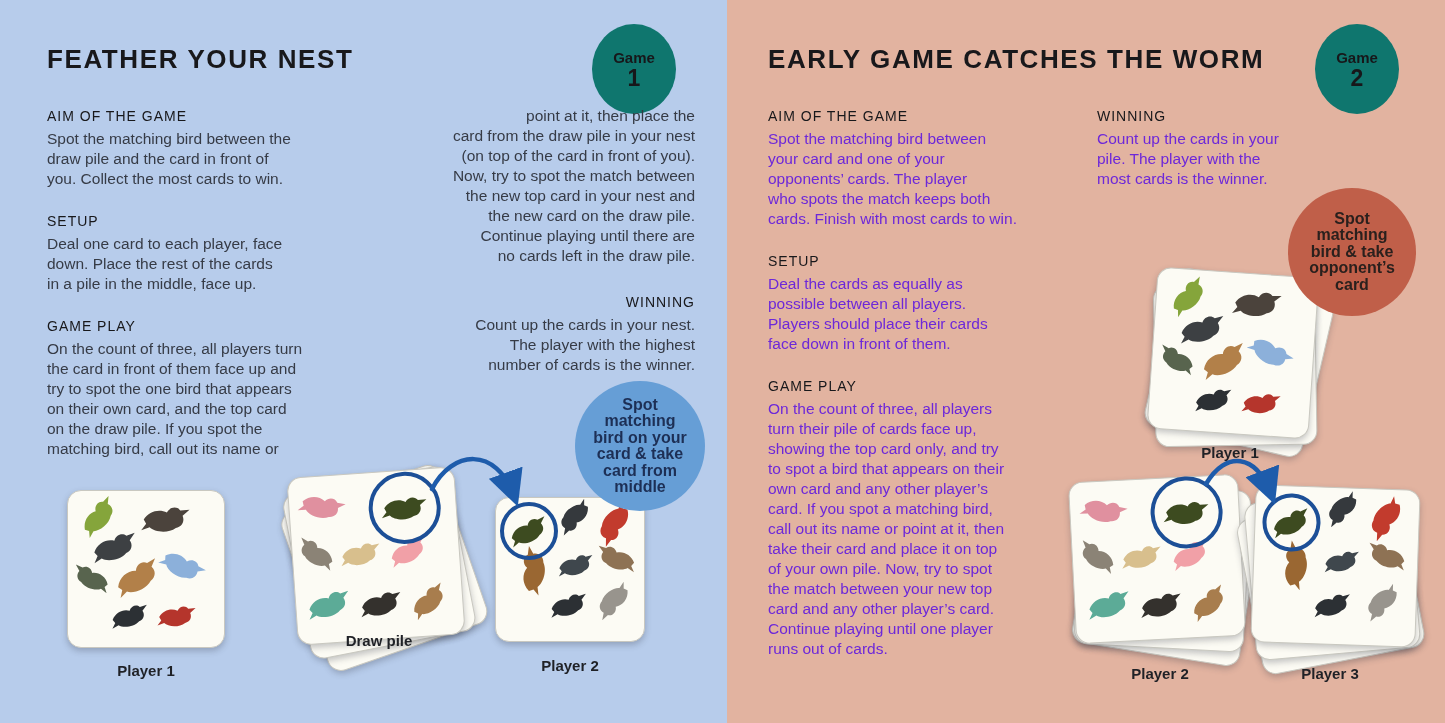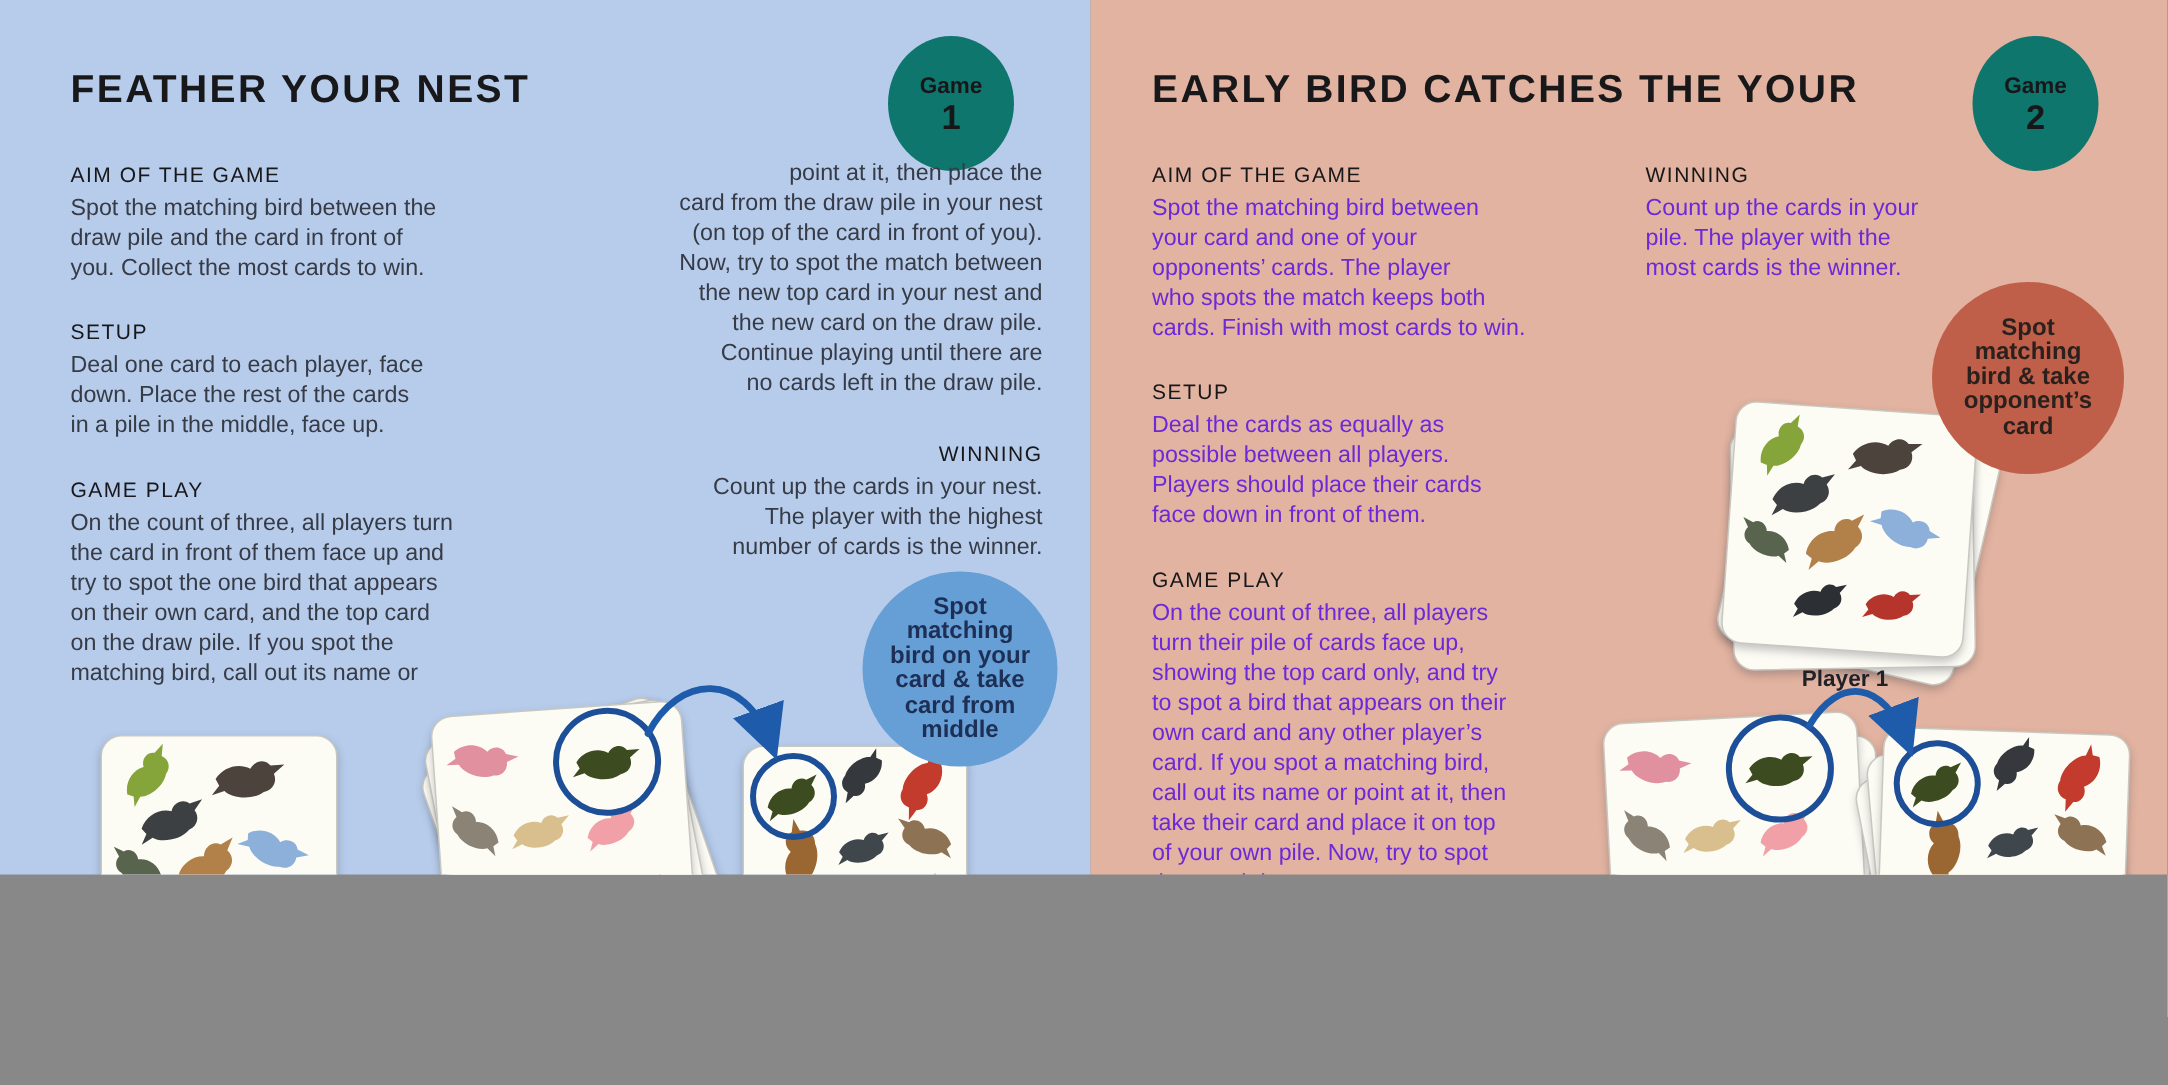--- a/index.html
+++ b/index.html
@@ -1,17 +1,17 @@
 <!DOCTYPE html>
 <html><head>
 <meta charset="utf-8">
 <style>
   html,body{margin:0;padding:0;background:#888;}
   .spread{
-    position:relative;width:1445px;height:583px;overflow:hidden;
+    position:relative;width:1445px;height:723px;overflow:hidden;
     font-family:"Liberation Sans",sans-serif;
   }
   .page{position:absolute;top:0;height:723px;}
   .page-left{left:0;width:727px;background:#b7cceb;}
   .page-right{left:727px;width:718px;background:#e2b3a0;}
 
   .page-title{
     position:absolute;font-size:26px;font-weight:800;letter-spacing:1.6px;
     color:#18181b;white-space:nowrap;
   }
@@ -101,21 +101,21 @@
 Continue playing until there are
 no cards left in the draw pile.</p>
       <h2 class="sec-heading">WINNING</h2>
       <p class="sec-body">Count up the cards in your nest.
 The player with the highest
 number of cards is the winner.</p>
     </div>
   </div>
 
   <div class="page page-right">
-    <div class="page-title" style="left:41px;top:44px;">EARLY BIRD CATCHES THE YOUR</div>
+    <div class="page-title" style="left:41px;top:44px;">EARLY GAME CATCHES THE WORM</div>
 
     <div class="game-badge" style="left:588px;top:24px;">
       <span class="gb-label">Game</span>
       <span class="gb-num">2</span>
     </div>
 
     <div class="col" style="left:41px;top:108px;width:320px;">
       <h2 class="sec-heading">AIM OF THE GAME</h2>
       <p class="sec-body">Spot the matching bird between
 your card and one of your

